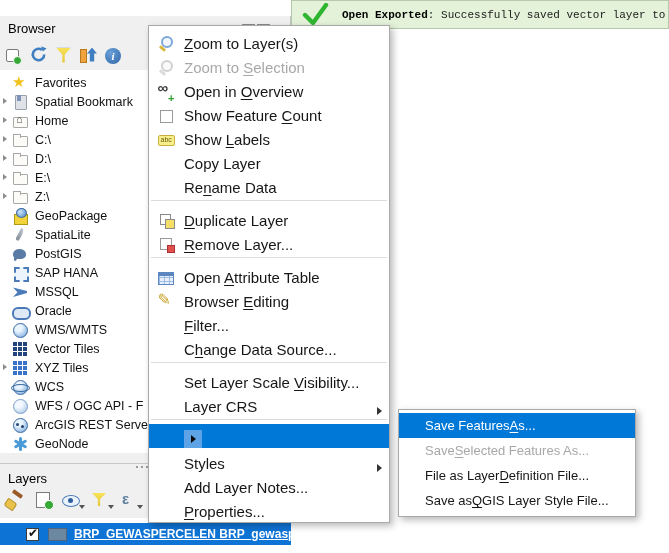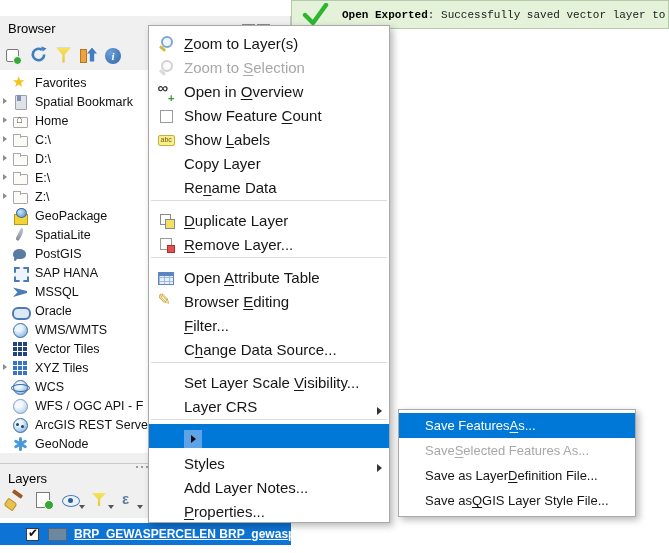--- a/index.html
+++ b/index.html
@@ -401,21 +401,21 @@
       <span>Save Features </span>
       <span class="u">A</span>
       <span>s...</span>
     </div>
   <div class="smi disabled">
       <span>Save </span>
       <span class="u">S</span>
       <span>elected Features As...</span>
     </div>
   <div class="smi">
-      <span>Save as Layer </span>
+      <span>File as Layer </span>
       <span class="u">D</span>
       <span>efinition File...</span>
     </div>
   <div class="smi">
       <span>Save as </span>
       <span class="u">Q</span>
       <span>GIS Layer Style File...</span>
     </div>
 </div>
 

